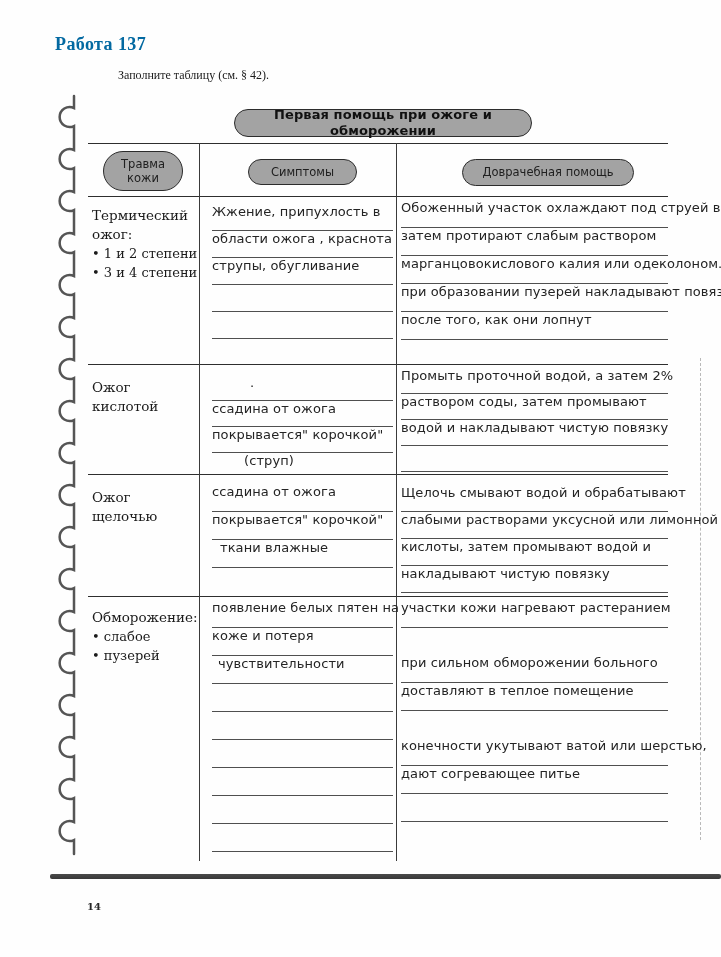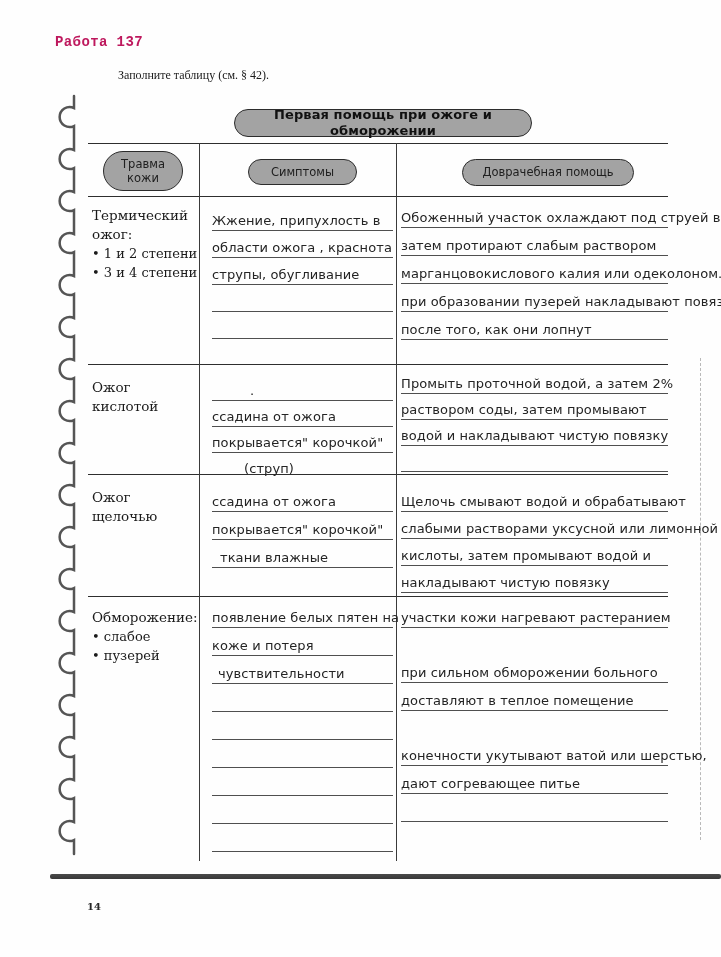--- a/index.html
+++ b/index.html
@@ -3,22 +3,22 @@
 <meta charset="utf-8">
 <style>
   html,body{margin:0;padding:0;background:#fff;}
   .canvas{
     position:relative;width:721px;height:957px;background:#fefefe;
     font-family:"DejaVu Sans",sans-serif;color:#1d1d1d;overflow:hidden;
   }
   
   .work-title{
     position:absolute;left:55px;top:34px;
-    font-family:Liberation Mono, monospace;
-    font-weight:bold;font-size:14px;letter-spacing:.4px;color:#be185d;
+    font-family:Liberation Serif, serif;
+    font-weight:bold;font-size:18px;letter-spacing:.4px;color:#0369a1;
   }
   .work-subtitle{
     position:absolute;left:118px;top:68px;
     font-family:Liberation Serif, serif;
     font-size:12px;color:#1b1b1b;
   }
   .page-number{
     position:absolute;left:87px;top:901px;
     font-family:"DejaVu Serif","Liberation Serif",serif;
     font-size:10px;color:#262626;font-weight:bold;
@@ -51,21 +51,21 @@
   .injury-cell{
     position:absolute;left:92px;width:106px;
     font-family:"DejaVu Serif","Liberation Serif",serif;
     font-size:13.5px;line-height:19px;color:#1a1a1a;
   }
   .injury-bullet{display:block;font-size:13px;line-height:19px;}
   
   .lines{position:absolute;}
   .wl{
     height:var(--lh,26px);border-bottom:1px solid #4f4f4f;
-    display:flex;align-items:flex-end;white-space:nowrap;overflow:visible;
+    display:flex;align-items:flex-start;white-space:nowrap;overflow:visible;
   }
   .wl span{
     font-family:"DejaVu Sans",sans-serif;font-size:13px;color:#242424;
     padding-bottom:2px;letter-spacing:.1px;
   }
   .no-ul{border-bottom:none;margin-left:32px;}
   .c2{left:212px;width:181px;}
   .c3{left:401px;width:267px;}
 </style>
 </head>

